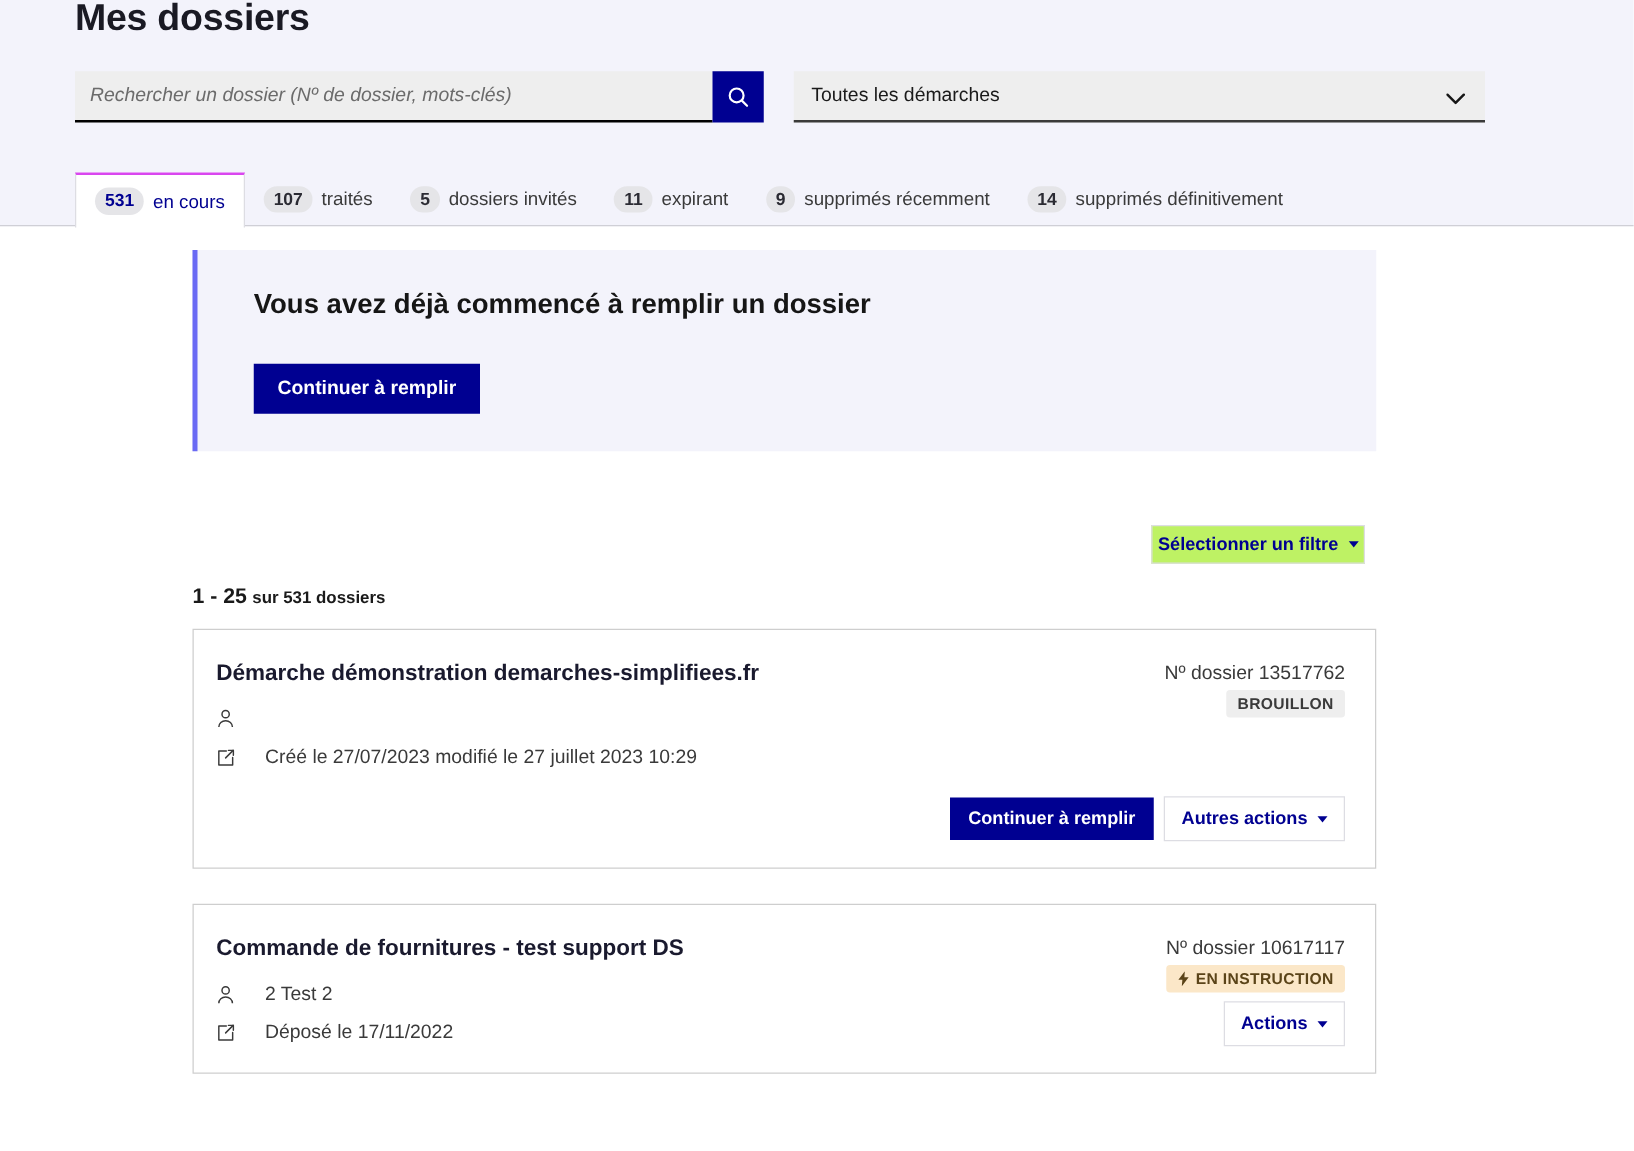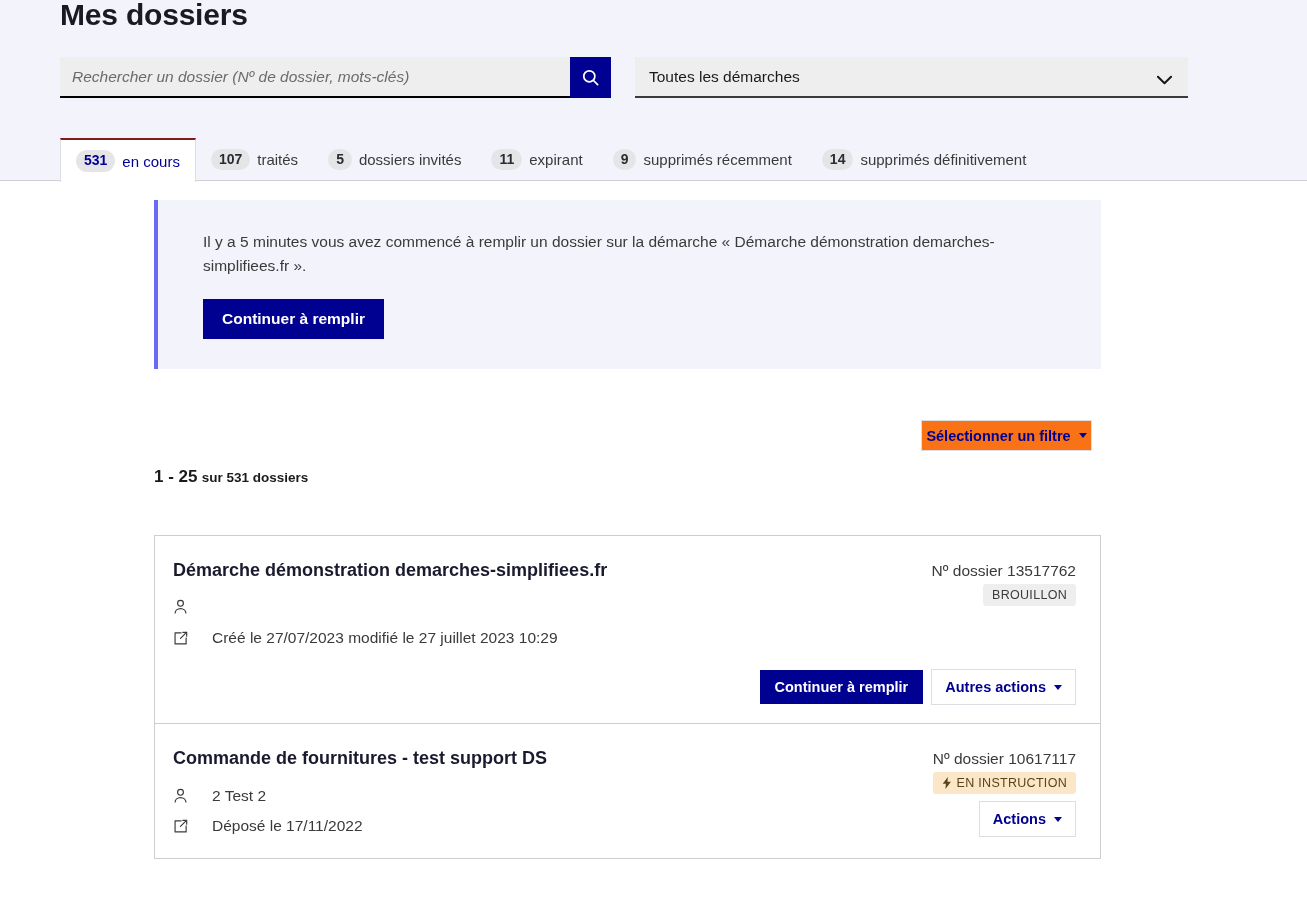--- a/index.html
+++ b/index.html
@@ -119,21 +119,21 @@
     padding: 2px 8px;
     font-size: 14px;
     font-weight: 700;
     color: #2b2b33;
     line-height: 1.25;
   }
   .tab.active {
     background: #ffffff;
     border: 1px solid #dddde3;
     border-bottom: none;
-    border-top: 2px solid #7f1d1d;
+    border-top: 2px solid #d946ef;
     color: #000091;
     margin-bottom: -1px;
     height: 44px;
   }
   .tab.active .count { color: #000091; }
 
   
   .content { position:absolute; left:0; top:181px; width:1307px; }
 
   
@@ -168,21 +168,21 @@
     font-weight: 700;
     padding: 11px 19px;
     cursor: pointer;
   }
 
   
   .filter-btn {
     position: absolute;
     left: 921px; top: 239px;
     width: 171px; height: 31px;
-    background: #f97316;
+    background: #bef264;
     border: 1px solid #dddde3;
     color: #000091;
     font-family: "Liberation Sans", sans-serif;
     font-size: 14.5px;
     font-weight: 700;
     cursor: pointer;
     display: flex;
     align-items: center;
     justify-content: center;
     gap: 8px;
@@ -200,21 +200,21 @@
   .counter span { font-weight: 700; font-size: 13.5px; }
 
   
   .card {
     position: absolute;
     left: 154px;
     width: 947px;
     background: #ffffff;
     border: 1px solid #cecece;
   }
-  #card-0 { top: 322px; height: 192px; margin-top: 32px; }
+  #card-0 { top: 322px; height: 192px; }
   #card-1 { top: 542px; height: 136px; padding-left: 40px; }
 
   .card-title {
     position: absolute;
     left: 18px; top: 24px;
     font-size: 18px;
     font-weight: 700;
     color: #1a1a2e;
   }
   .card-row {
@@ -233,21 +233,21 @@
     position: absolute;
     right: 24px; top: 26px;
     font-size: 15.5px;
     color: #3a3a3a;
     text-align: right;
   }
   .badge {
     position: absolute;
     right: 24px; top: 48px;
     font-size: 12.5px;
-    font-weight: 400;
+    font-weight: 700;
     letter-spacing: 0.3px;
     padding: 4px 9px;
     border-radius: 3px;
     display: flex;
     align-items: center;
     gap: 5px;
     white-space: nowrap;
   }
   .badge-brouillon { background: #eeeeee; color: #3a3a3a; }
   .badge-instruction { background: #fbe7c8; color: #5b4419; }
@@ -341,21 +341,21 @@
       <button class="tab">
         <span class="count">14</span>
         <span>supprimés définitivement</span>
       </button>
     </div>
   </div>
 
   <div class="content">
 
     <div class="alert">
-      <div class="alert-text">Il y a 5 minutes vous avez commencé à remplir un dossier sur la démarche « Démarche démonstration demarches-simplifiees.fr ».</div>
+      <div class="alert-title">Vous avez déjà commencé à remplir un dossier</div>
       <button class="btn-primary">Continuer à remplir</button>
     </div>
 
     <button class="filter-btn">
       <span>Sélectionner un filtre</span>
       <span class="caret"></span>
     </button>
 
     <div class="counter">
       <b>1 - 25</b>

